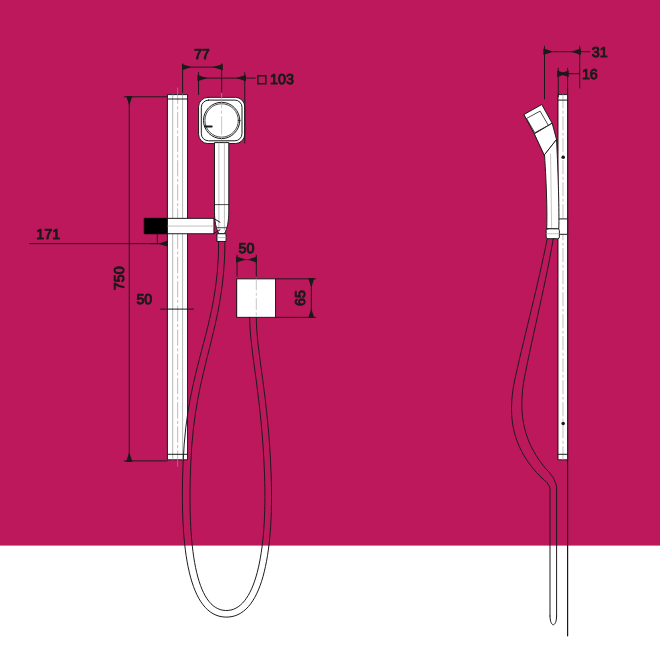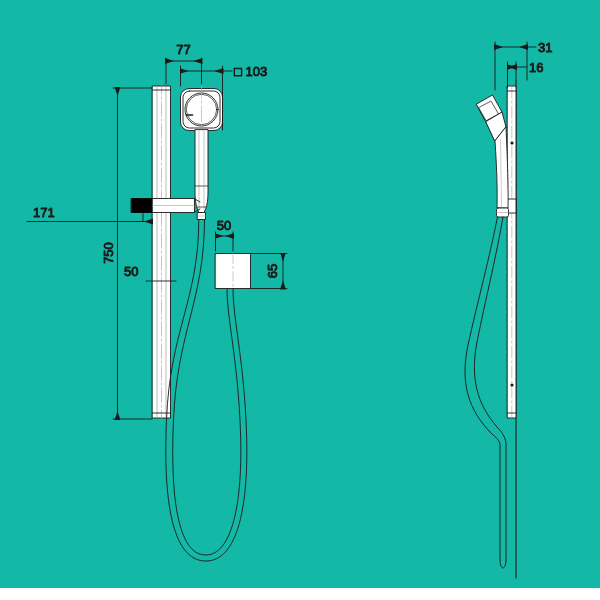--- a/index.html
+++ b/index.html
@@ -1,21 +1,21 @@
 <!DOCTYPE html>
 <html><head>
 <meta charset="utf-8">
 <style>
   html,body{margin:0;padding:0;background:#ffffff;}
   body{
     width:600px;height:600px;overflow:hidden;
     font-family:"Liberation Sans","DejaVu Sans",sans-serif;
     background:#ffffff;
   }
-  #sheet{position:relative;width:600px;height:588px;background:#14b8a6;text-align:center;}
+  #sheet{position:relative;width:600px;height:496px;background:#be185d;text-align:center;}
   svg{display:block;}
   .dimtext{
     font-family:"Liberation Sans","DejaVu Sans",sans-serif;
     font-size:13px;
     fill:#1a1a1a;
   }
 </style>
 </head>
 <body>
 

